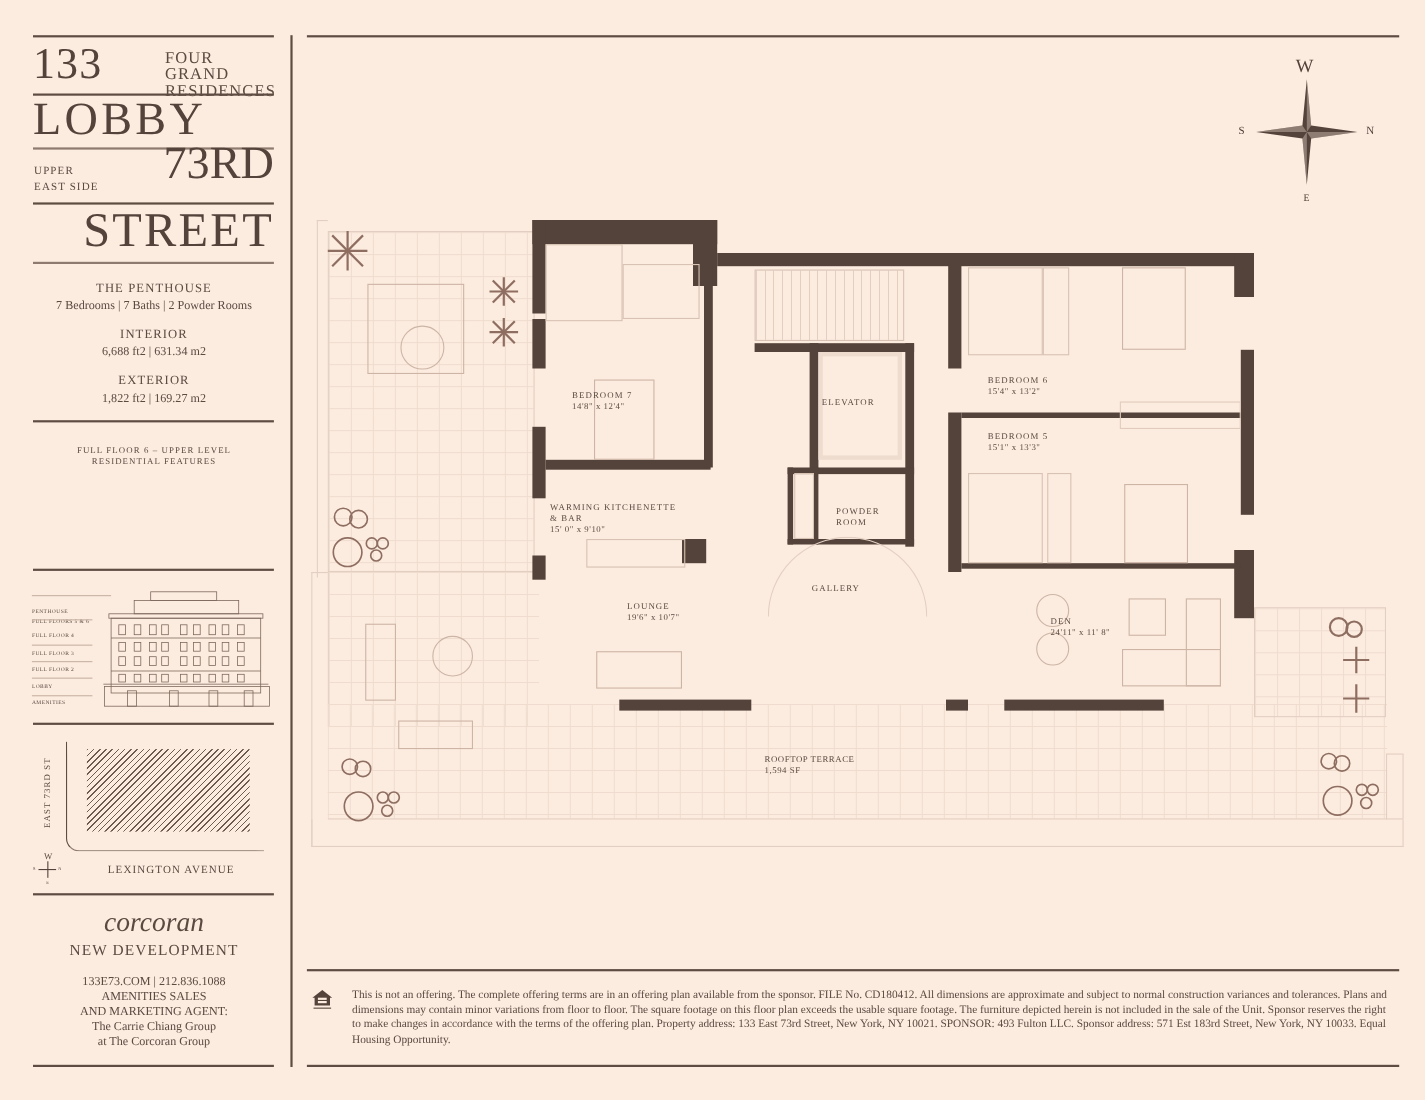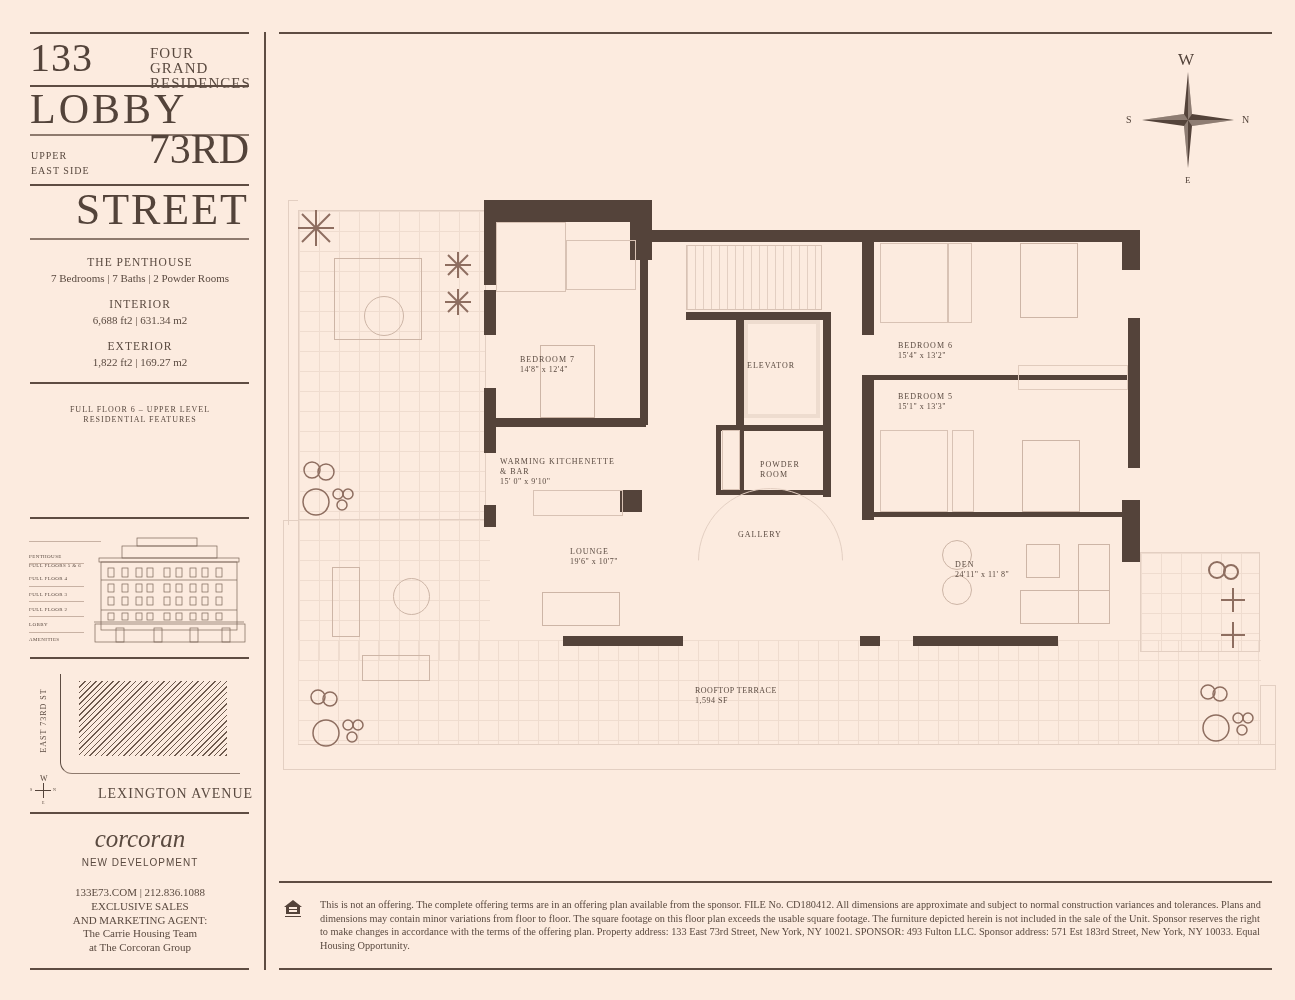--- a/index.html
+++ b/index.html
@@ -128,41 +128,41 @@
     <div class="abs" style="left:29px;top:601px;width:55px;height:1px;background:#c8b2a4"></div>
     <div class="abs" style="left:29px;top:616px;width:55px;height:1px;background:#c8b2a4"></div>
     <div class="abs" style="left:29px;top:632px;width:55px;height:1px;background:#c8b2a4"></div>
   </div>
   <div class="rule" style="left:30px;top:657px;width:219px"></div>
 
   <div>
     <div class="abs" style="left:60px;top:674px;width:180px;height:100px;border-left:1.2px solid #5e4c42;border-bottom:1.2px solid #8e7a6e;border-bottom-left-radius:12px"></div>
     <div class="abs" style="left:79px;top:681px;width:148px;height:75px;background:repeating-linear-gradient(135deg,#6e5a4e 0 1px,transparent 1px 4px)"></div>
     <div class="abs sc" style="left:3px;top:716px;width:80px;text-align:center;font-size:8px;transform:rotate(-90deg)">EAST 73RD ST</div>
-    <div class="abs sc" style="left:98px;top:786px;font-size:14px">LEXINGTON AVENUE</div>
+    <div class="abs sc" style="left:98px;top:786px;font-size:10px">LEXINGTON AVENUE</div>
     <div class="abs" style="left:31px;top:775px;width:24px;height:30px">
       <div class="abs sc" style="left:9px;top:-1px;font-size:8px;letter-spacing:0">W</div>
       <div class="abs sc" style="left:-1px;top:12px;font-size:4px;letter-spacing:0">S</div>
       <div class="abs sc" style="left:22px;top:12px;font-size:4px;letter-spacing:0">N</div>
       <div class="abs sc" style="left:11px;top:25px;font-size:4px;letter-spacing:0">E</div>
       <div class="abs" style="left:4px;top:15px;width:16px;height:1px;background:#54433a"></div>
       <div class="abs" style="left:12px;top:8px;width:1px;height:15px;background:#54433a"></div>
     </div>
   </div>
   <div class="rule" style="left:30px;top:812px;width:219px"></div>
 
   <div class="abs c" style="left:22px;top:826px;width:236px">
     <div style="font-family:'Liberation Serif',serif;font-style:italic;font-size:25px;color:#5a4a40;line-height:1">corcoran</div>
-    <div style="font-family:Liberation Sans, sans-serif;font-size:10px;letter-spacing:1px;margin-top:6px;color:#5a4a40">NEW DEVELOPMENT</div>
+    <div style="font-family:Liberation Serif, serif;font-size:14px;letter-spacing:1px;margin-top:6px;color:#5a4a40">NEW DEVELOPMENT</div>
   </div>
   <div class="abs sidebar-text c" style="left:22px;top:886px;width:236px;font-size:11px;line-height:13.8px">
     <div>133E73.COM | 212.836.1088</div>
-    <div>EXCLUSIVE SALES</div>
+    <div>AMENITIES SALES</div>
     <div>AND MARKETING AGENT:</div>
-    <div>The Carrie Housing Team</div>
+    <div>The Carrie Chiang Group</div>
     <div>at The Corcoran Group</div>
   </div>
   <div class="rule" style="left:30px;top:968px;width:219px"></div>
 </div>
 
 <div class="vline" style="left:264px;top:32px;height:938px"></div>
 <div class="rule" style="left:279px;top:32px;width:993px"></div>
 
 <div>
   <div class="abs" style="left:1178px;top:50px;font-family:'Liberation Serif',serif;font-size:17px">W</div>

